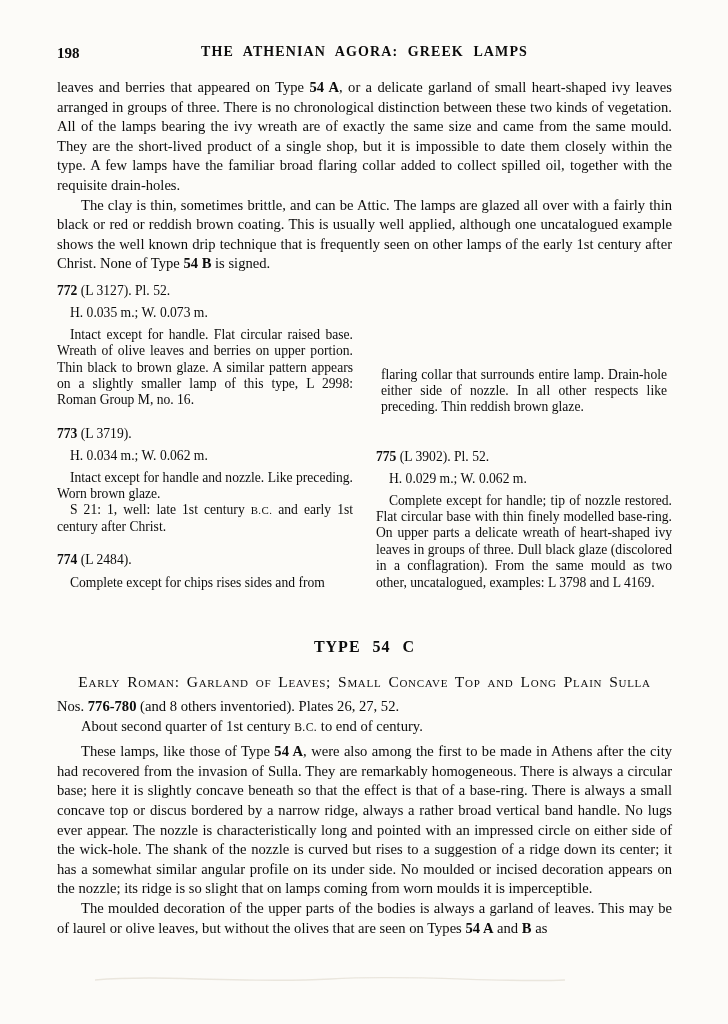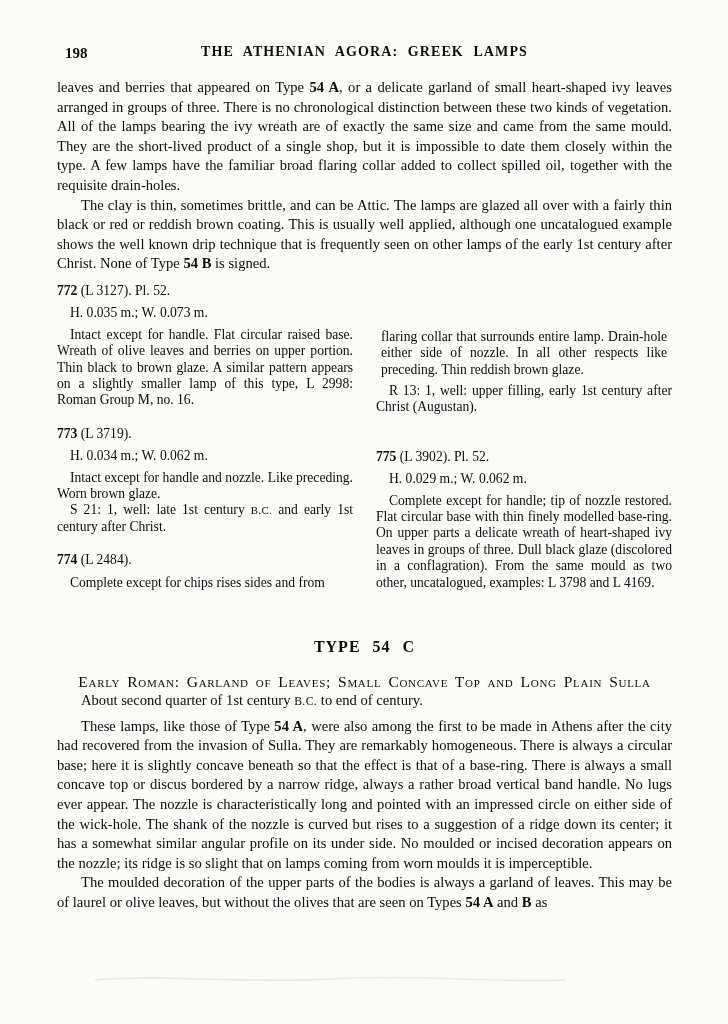--- a/index.html
+++ b/index.html
@@ -10,27 +10,27 @@
   }
   .page {
     position:relative; box-sizing:border-box;
     width:728px; height:1024px; overflow:hidden;
     background:#fcfbf8;
     color:#0c0c0c;
     padding:44px 56px 0 57px;
   }
   
   .header { position:relative; height:21px; margin-bottom:13px; }
-  .page-num { position:absolute; left:8px; top:1px; font-weight:bold; font-size:15px; }
+  .page-num { position:absolute; left:0; top:1px; font-weight:bold; font-size:15px; }
   .running-title {
     text-align:center; font-weight:bold; font-size:14px;
     letter-spacing:1.1px; word-spacing:5px;
   }
   
-  .bodytext { font-size:14.6px; line-height:19.6px; text-align:justify; }
+  .bodytext { font-size:14.6px; line-height:19.6px; text-align:justify;margin-top:6px; }
   .bodytext p { margin:0; }
   p.indent { text-indent:24px; }
   
   .catalog {
     display:flex; gap:23px; margin-top:9px;
     font-size:13.6px; line-height:16.4px;align-items:flex-end;
   }
   .col { flex:1; min-width:0; text-align:justify; }
   .entry { margin-top:17px; }
   .entry.first { margin-top:0; }
@@ -88,34 +88,34 @@
         <p class="context"><span>S 21: 1, well: late 1st century </span><span class="sc">B.C.</span><span> and early 1st century after Christ.</span></p>
       </div>
       <div class="entry">
         <p class="entry-heading"><span class="b">774</span><span> (L 2484).</span></p>
         <p class="desc">Complete except for chips rises sides and from</p>
       </div>
     </div>
 
     <div class="col">
       <p class="continuation">flaring collar that surrounds entire lamp. Drain-hole either side of nozzle. In all other respects like preceding. Thin reddish brown glaze.</p>
-      <p class="context gap">R 13: 1, well: upper filling, early 1st century after Christ (Augustan).</p>
       <div class="entry after-gap">
         <p class="entry-heading"><span class="b">775</span><span> (L 3902). Pl. 52.</span></p>
         <p class="dims">H. 0.029 m.; W. 0.062 m.</p>
         <p class="desc">Complete except for handle; tip of nozzle restored. Flat circular base with thin finely modelled base-ring. On upper parts a delicate wreath of heart-shaped ivy leaves in groups of three. Dull black glaze (discolored in a conflagration). From the same mould as two other, uncatalogued, examples: L 3798 and L 4169.</p>
       </div>
     </div>
 
   </div>
 
   <div>
     <div class="section-title">TYPE 54 C</div>
     <div class="section-subtitle">Early Roman: Garland of Leaves; Small Concave Top and Long Plain Sulla</div>
     <div class="bodytext">
+      <p class="nos-line"><span>Nos. </span><span class="b">776-780</span><span> (and 8 others inventoried). Plates 26, 27, 52.</span></p>
       <p class="date-line"><span>About second quarter of 1st century </span><span class="sc">B.C.</span><span> to end of century.</span></p>
       <div class="section-body">
         <p class="indent"><span>These lamps, like those of Type </span><span class="b">54 A</span><span>, were also among the first to be made in Athens after the city had recovered from the invasion of Sulla. They are remarkably homogeneous. There is always a circular base; here it is slightly concave beneath so that the effect is that of a base-ring. There is always a small concave top or discus bordered by a narrow ridge, always a rather broad vertical band handle. No lugs ever appear. The nozzle is characteristically long and pointed with an impressed circle on either side of the wick-hole. The shank of the nozzle is curved but rises to a suggestion of a ridge down its center; it has a somewhat similar angular profile on its under side. No moulded or incised decoration appears on the nozzle; its ridge is so slight that on lamps coming from worn moulds it is imperceptible.</span></p>
         <p class="indent"><span>The moulded decoration of the upper parts of the bodies is always a garland of leaves. This may be of laurel or olive leaves, but without the olives that are seen on Types </span><span class="b">54 A</span><span> and </span><span class="b">B</span><span> as</span></p>
       </div>
     </div>
   </div>
 
   <svg class="artifact" width="470" height="14" viewBox="0 0 470 14">
     <path d="M0,8 C70,2 150,12 235,7 C320,2 400,11 470,8" stroke="#e4dfd5" fill="none" stroke-width="1.4"></path>

